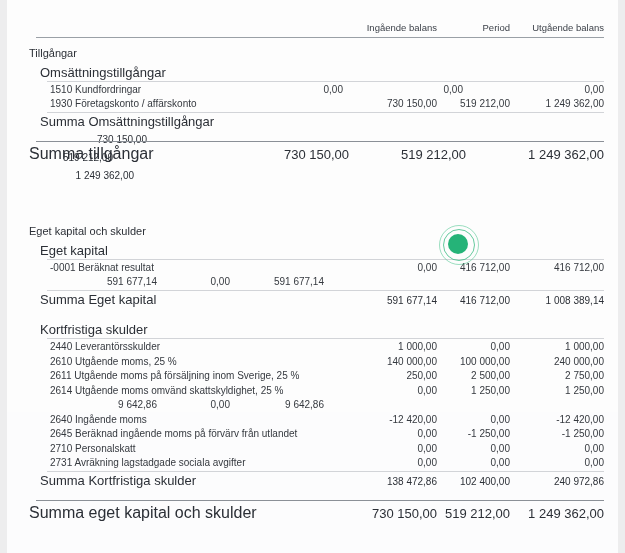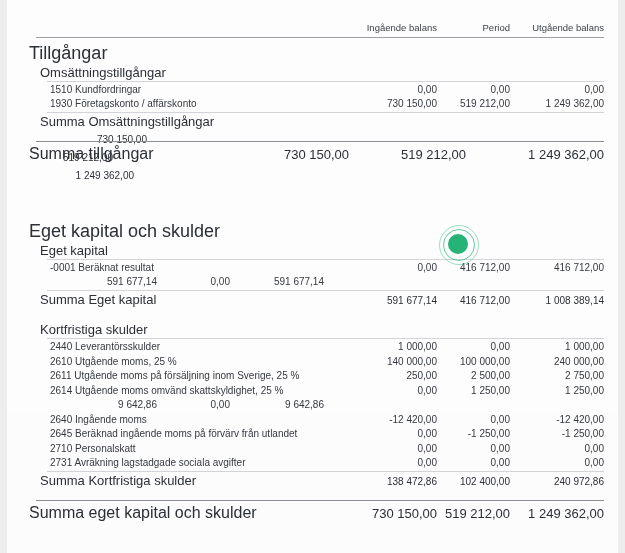--- a/index.html
+++ b/index.html
@@ -73,21 +73,21 @@
     position: absolute;
     left: 29px;
     top: 37px;
     width: 568px;
     height: 1px;
     background: #9aa0a6;
   }
 
   
   .lvl1 {            
-    font-size: 18px;
+    font-size: 11px;
     line-height: 22px;
     color: #2b2f36;
     padding-left: 22px;
   }
   .lvl2 {            
     font-size: 13px;
     line-height: 17px;
     color: #2b2f36;
     padding-left: 33px;
   }
@@ -178,21 +178,21 @@
     <span class="num c2">Period</span>
     <span class="num c3">Utgående balans</span>
   </div>
   <div class="headrule"></div>
 
   <div class="abs lvl1" style="top:42px;">Tillgångar</div>
 
   <div class="abs lvl2" style="top:64px;">Omsättningstillgångar</div>
   <div class="lvl2rule" style="top:81px;"></div>
 
-  <div class="row acct abs" style="top:83px;">
+  <div class="row acct abs" style="top:83px;gap:47px;">
     <span class="label">1510 Kundfordringar</span>
     <span class="num c1">0,00</span>
     <span class="num c2">0,00</span>
     <span class="num c3">0,00</span>
   </div>
   <div class="row acct abs" style="top:97px;">
     <span class="label">1930 Företagskonto / affärskonto</span>
     <span class="num c1">730 150,00</span>
     <span class="num c2">519 212,00</span>
     <span class="num c3">1 249 362,00</span>

